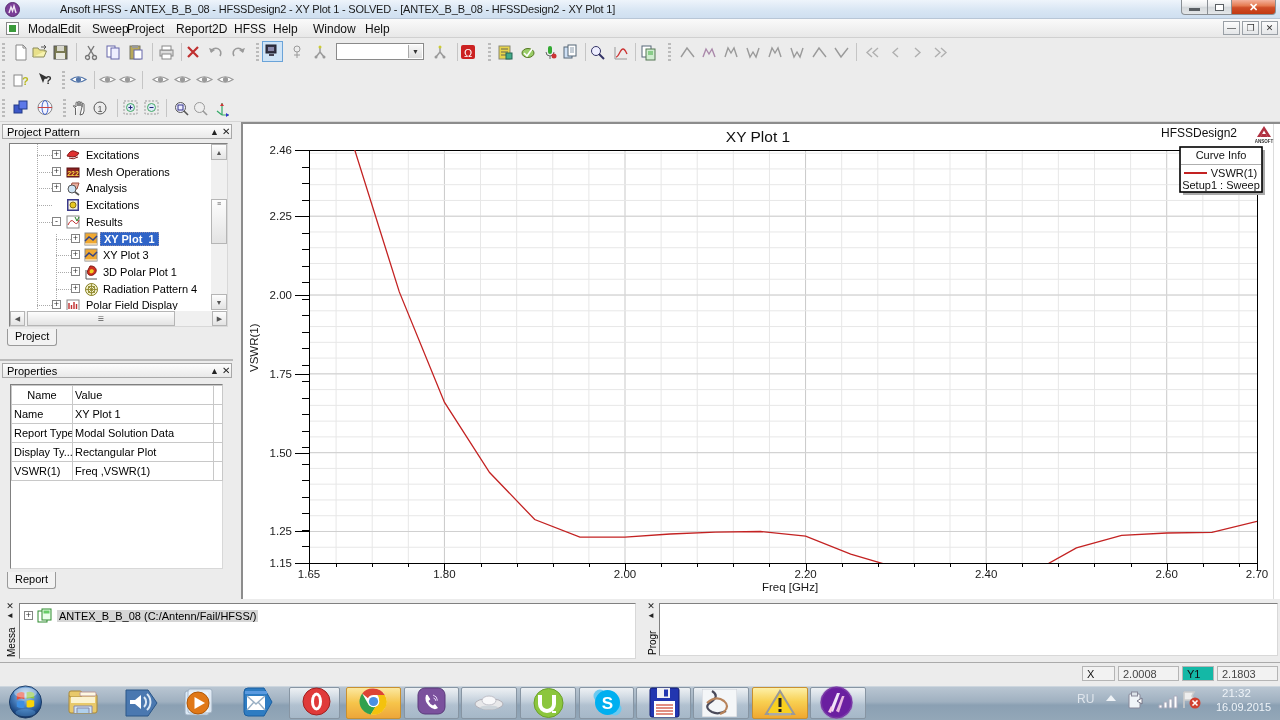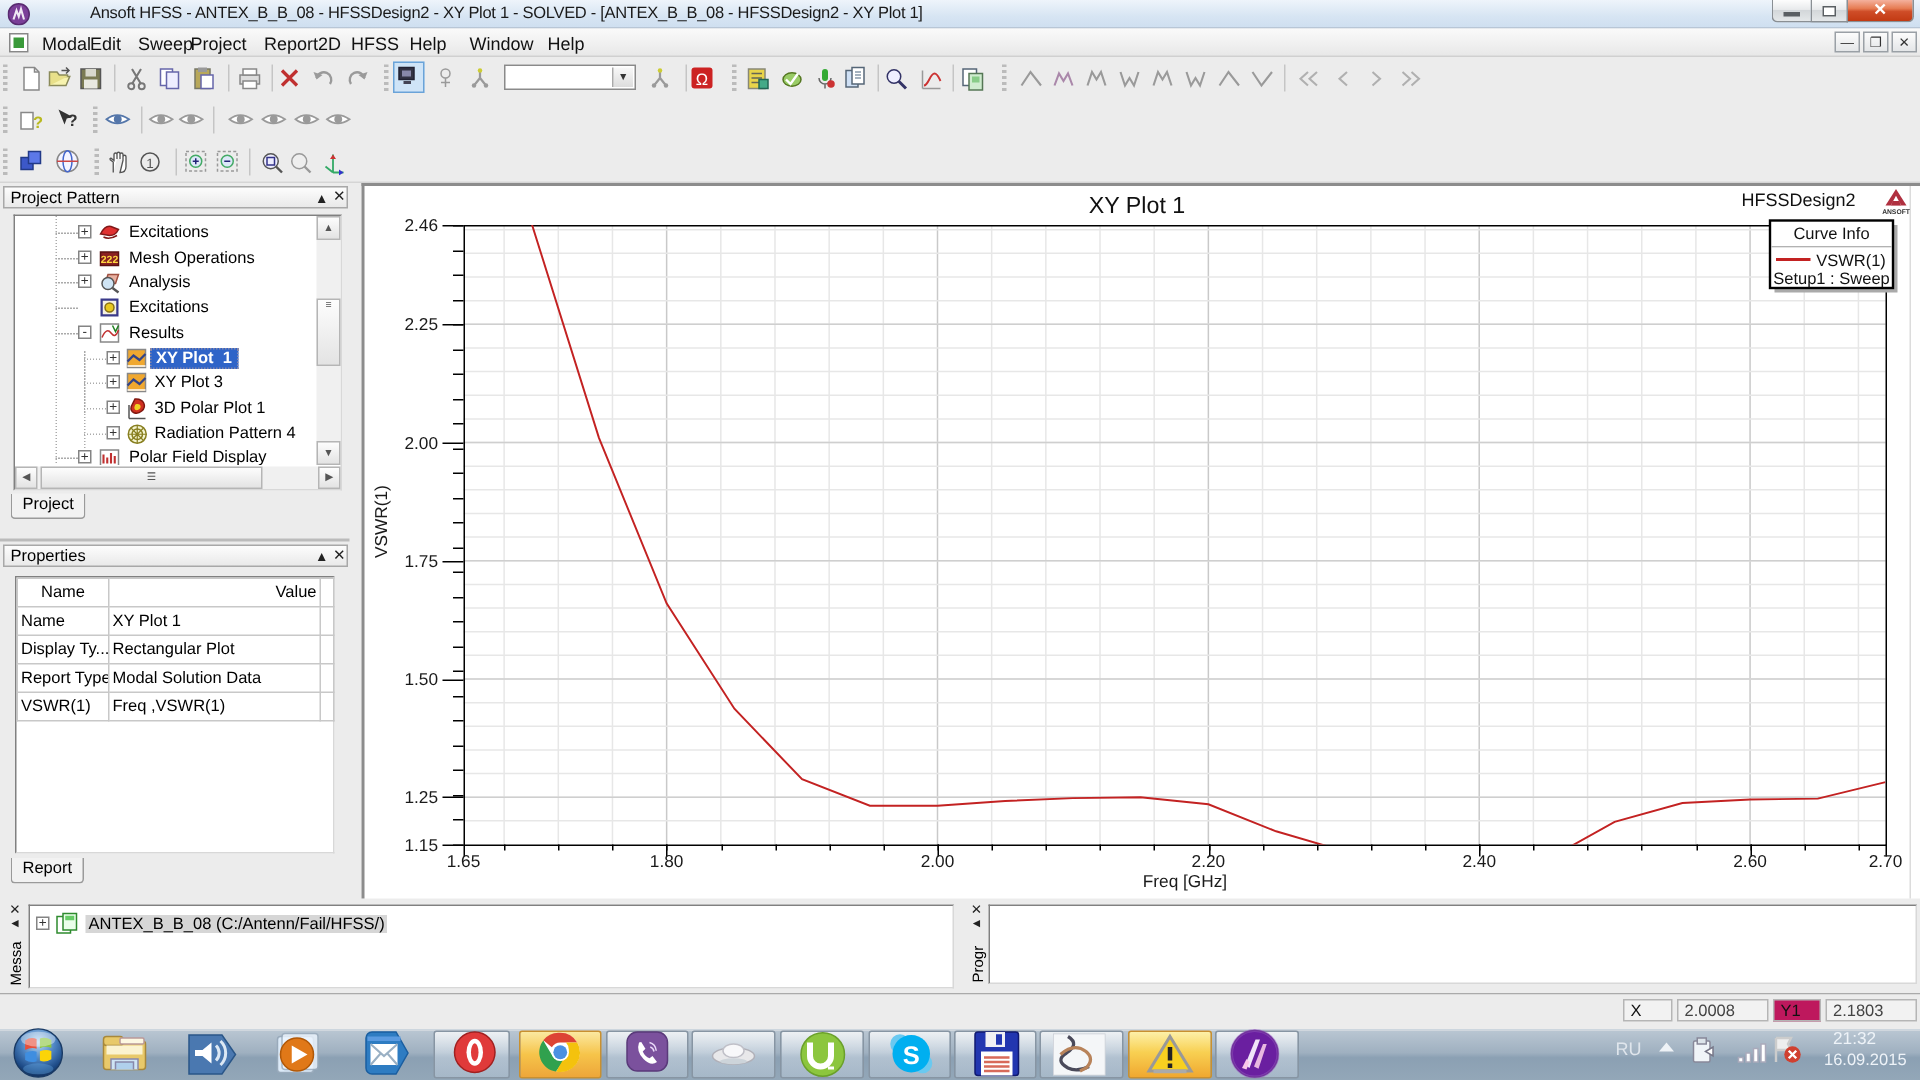--- a/index.html
+++ b/index.html
@@ -430,36 +430,36 @@
 
 <div class="abs dockhdr" style="top:363px">Properties</div>
 <span class="hdrbtn" style="left:210px;top:366px">▲</span>
 <span class="hdrbtn" style="left:222px;top:366px;font-size:10px">✕</span>
 <div class="abs sunken" style="left:10px;top:384px;width:213px;height:185px"></div>
 <div class="abs" id="proptable" style="left:11px;top:385px;width:211px;">
     <table class="ptable" style="border-collapse:collapse;table-layout:fixed;width:211px">
       <tbody>
         <tr>
           <td style="width:61px;text-align:center;height:17px">Name</td>
-          <td style="width:141px;text-align:right">Value</td>
+          <td style="width:141px;text-align:left">Value</td>
           <td style="width:9px"></td>
         </tr>
         <tr>
           <td>Name</td>
           <td>XY Plot 1</td>
           <td></td>
         </tr>
         <tr>
-          <td>Display Ty...</td>
-          <td>Rectangular Plot</td>
+          <td>Report Type</td>
+          <td>Modal Solution Data</td>
           <td></td>
         </tr>
         <tr>
-          <td>Report Type</td>
-          <td>Modal Solution Data</td>
+          <td>Display Ty...</td>
+          <td>Rectangular Plot</td>
           <td></td>
         </tr>
         <tr>
           <td>VSWR(1)</td>
           <td>Freq ,VSWR(1)</td>
           <td></td>
         </tr>
       </tbody>
     </table>
   </div>
@@ -645,21 +645,21 @@
  <div style="font-size:8px;color:#222;text-align:center">◄</div>
  <div style="font-size:10px;color:#000;transform:rotate(-90deg) translate(-36px,0);transform-origin:0 0;position:absolute;left:2px;top:18px;width:40px">Progr</div>
 </div>
 <div class="abs sunken" style="left:659px;top:603px;width:619px;height:53px"></div>
 
 <div class="abs" style="left:0;top:662px;width:1280px;height:1px;background:#aaa"></div>
 <div class="abs" style="left:0;top:663px;width:1280px;height:23px;background:#ececec"></div>
 <div class="abs t11" id="statusfields" style="left:0;top:0">
     <div style="position:absolute;left:1082px;top:666px;width:33px;height:15px;border:1px solid #b5b5b5;background:#f2f2f2;font-size:11px;color:#111;padding:1px 0 0 4px">X</div>
     <div style="position:absolute;left:1118px;top:666px;width:61px;height:15px;border:1px solid #b5b5b5;background:#f2f2f2;font-size:11px;color:#444;padding:1px 0 0 4px">2.0008</div>
-    <div style="position:absolute;left:1182px;top:666px;width:32px;height:15px;border:1px solid #b5b5b5;background:#be185d;font-size:11px;color:#111;padding:1px 0 0 4px">Y1</div>
+    <div style="position:absolute;left:1182px;top:666px;width:32px;height:15px;border:1px solid #b5b5b5;background:#14b8a6;font-size:11px;color:#111;padding:1px 0 0 4px">Y1</div>
     <div style="position:absolute;left:1217px;top:666px;width:61px;height:15px;border:1px solid #b5b5b5;background:#f2f2f2;font-size:11px;color:#444;padding:1px 0 0 4px">2.1803</div>
   </div>
 
 <div class="abs" id="taskbar"></div>
 <div class="abs" id="taskicons" style="left:0;top:0;width:1280px;height:720px">
     <svg style="position:absolute;left:7px;top:685px" width="37" height="34" viewBox="0 0 37 37">
       <defs>
         <radialGradient id="orb" cx="50%" cy="28%" r="75%">
           <stop offset="0%" stop-color="#bcdcf4"></stop>
           <stop offset="45%" stop-color="#4f86c4"></stop>

